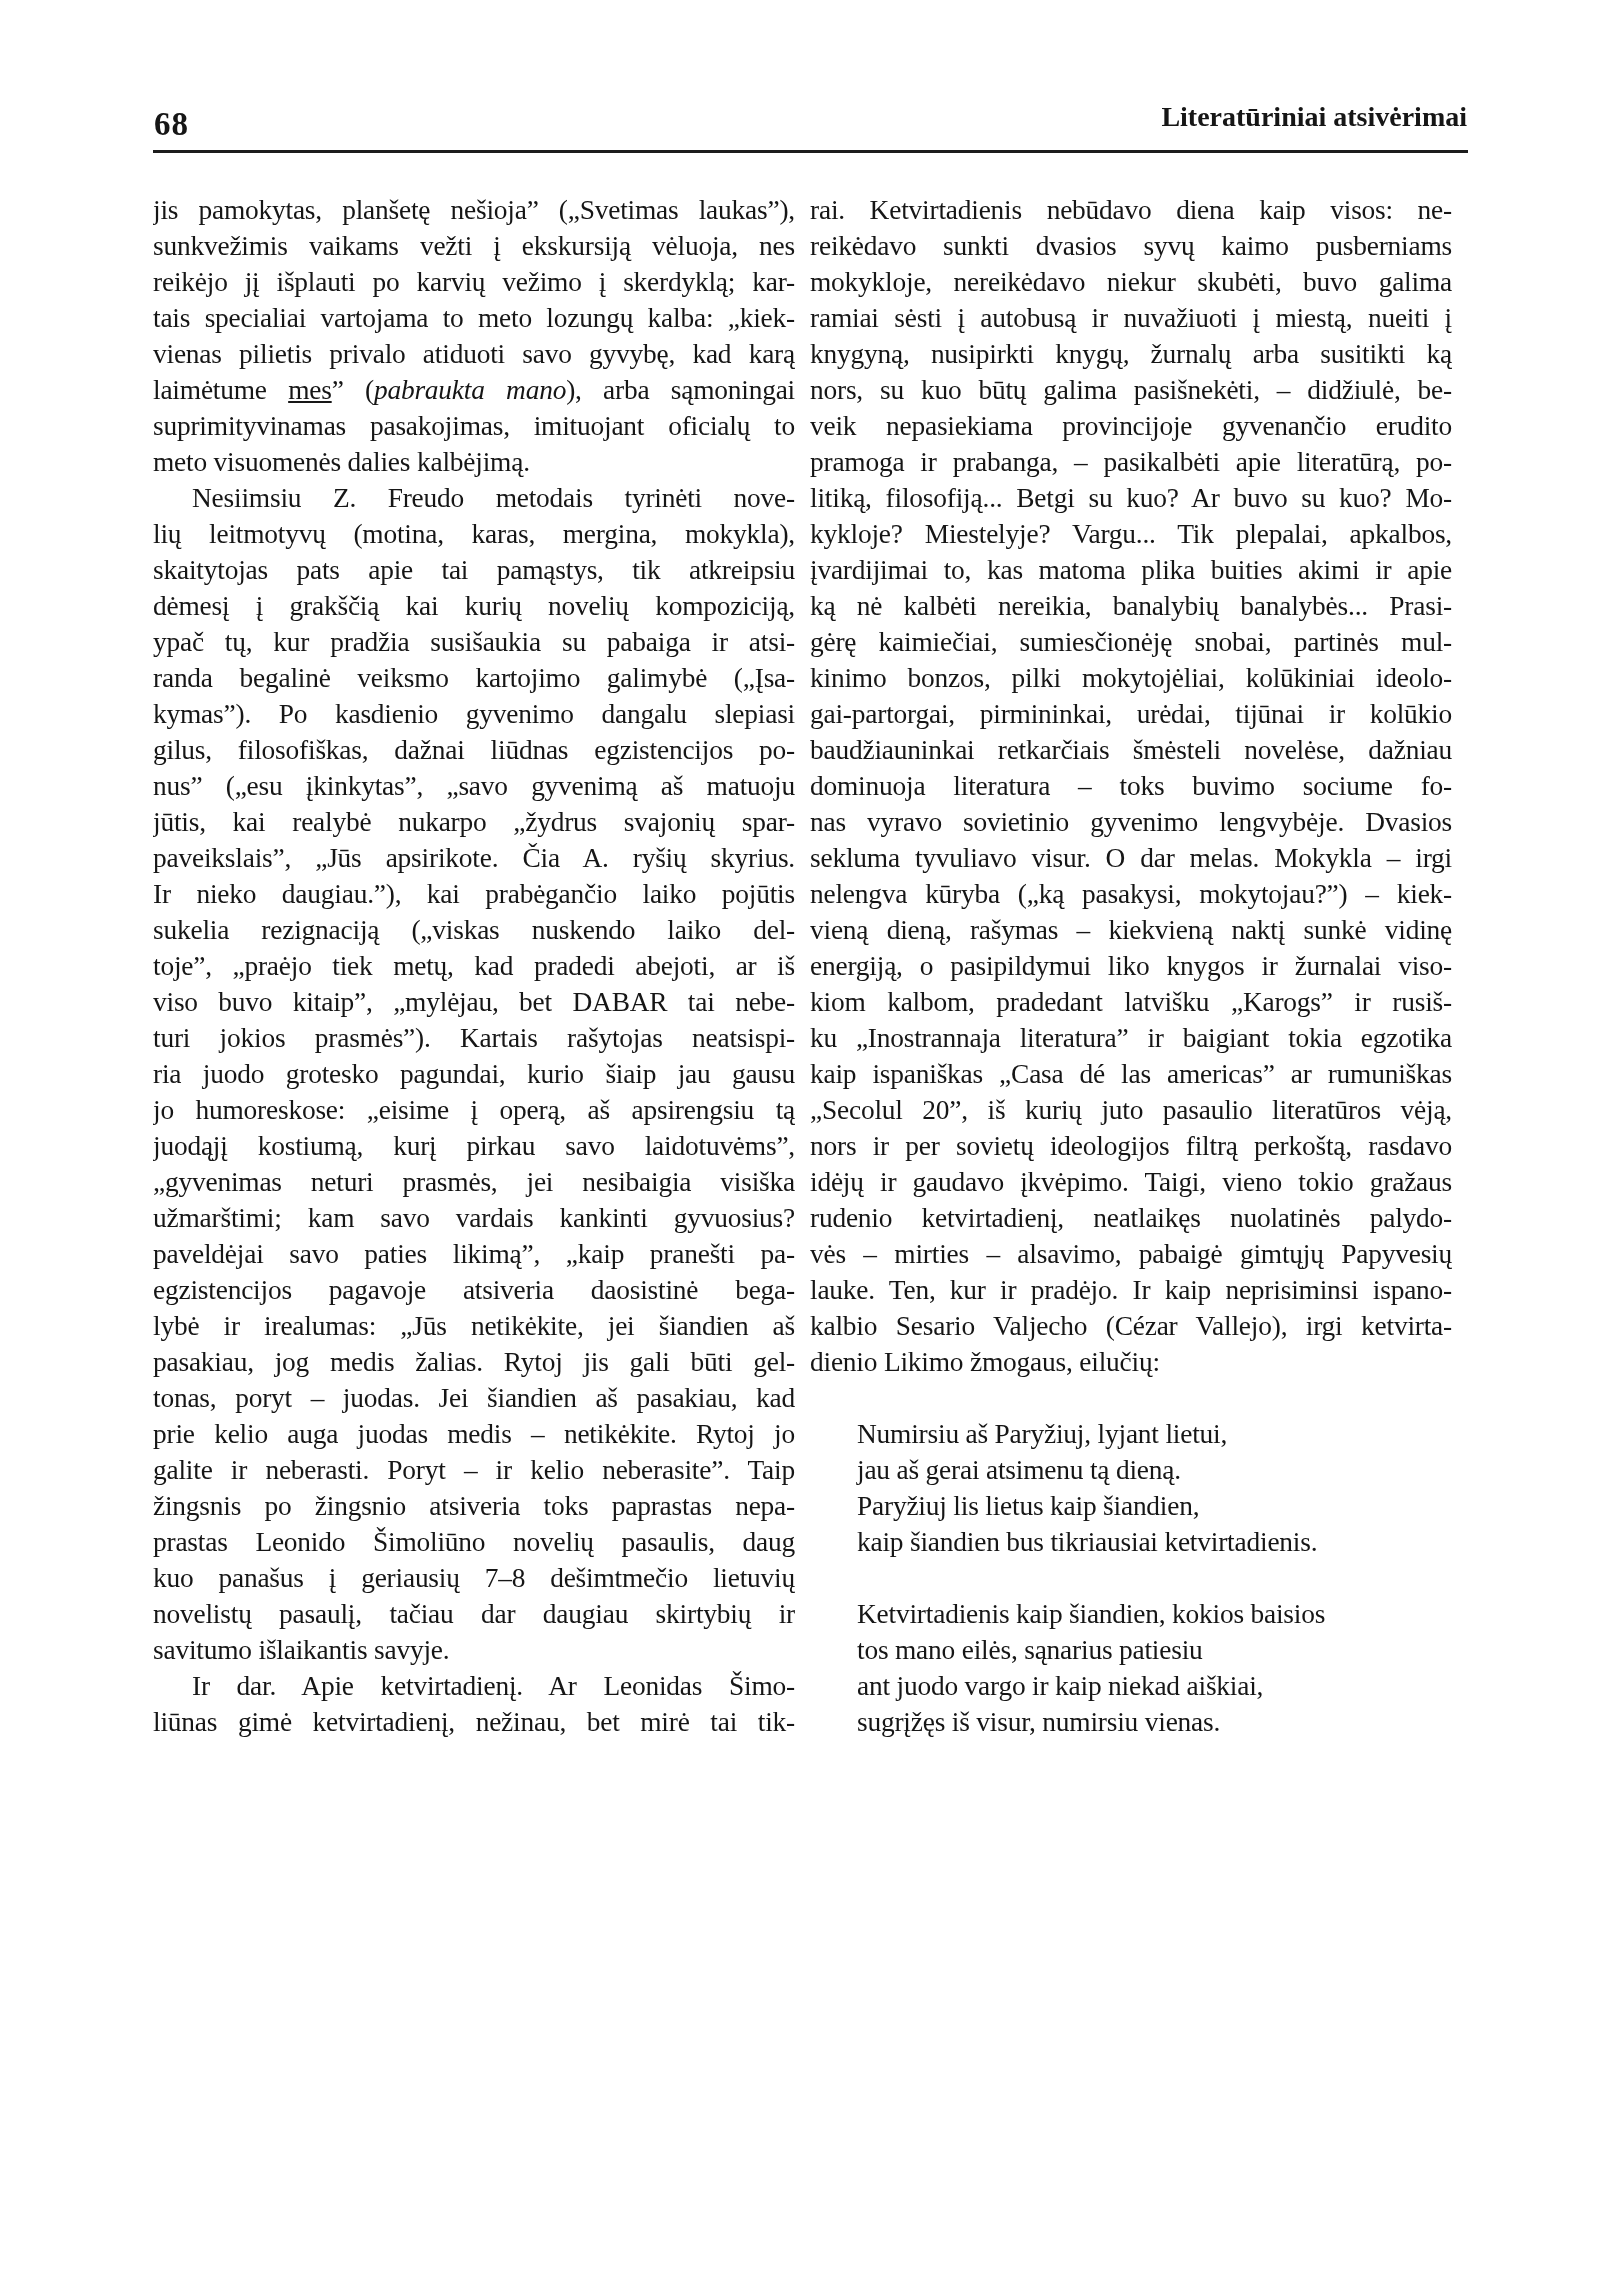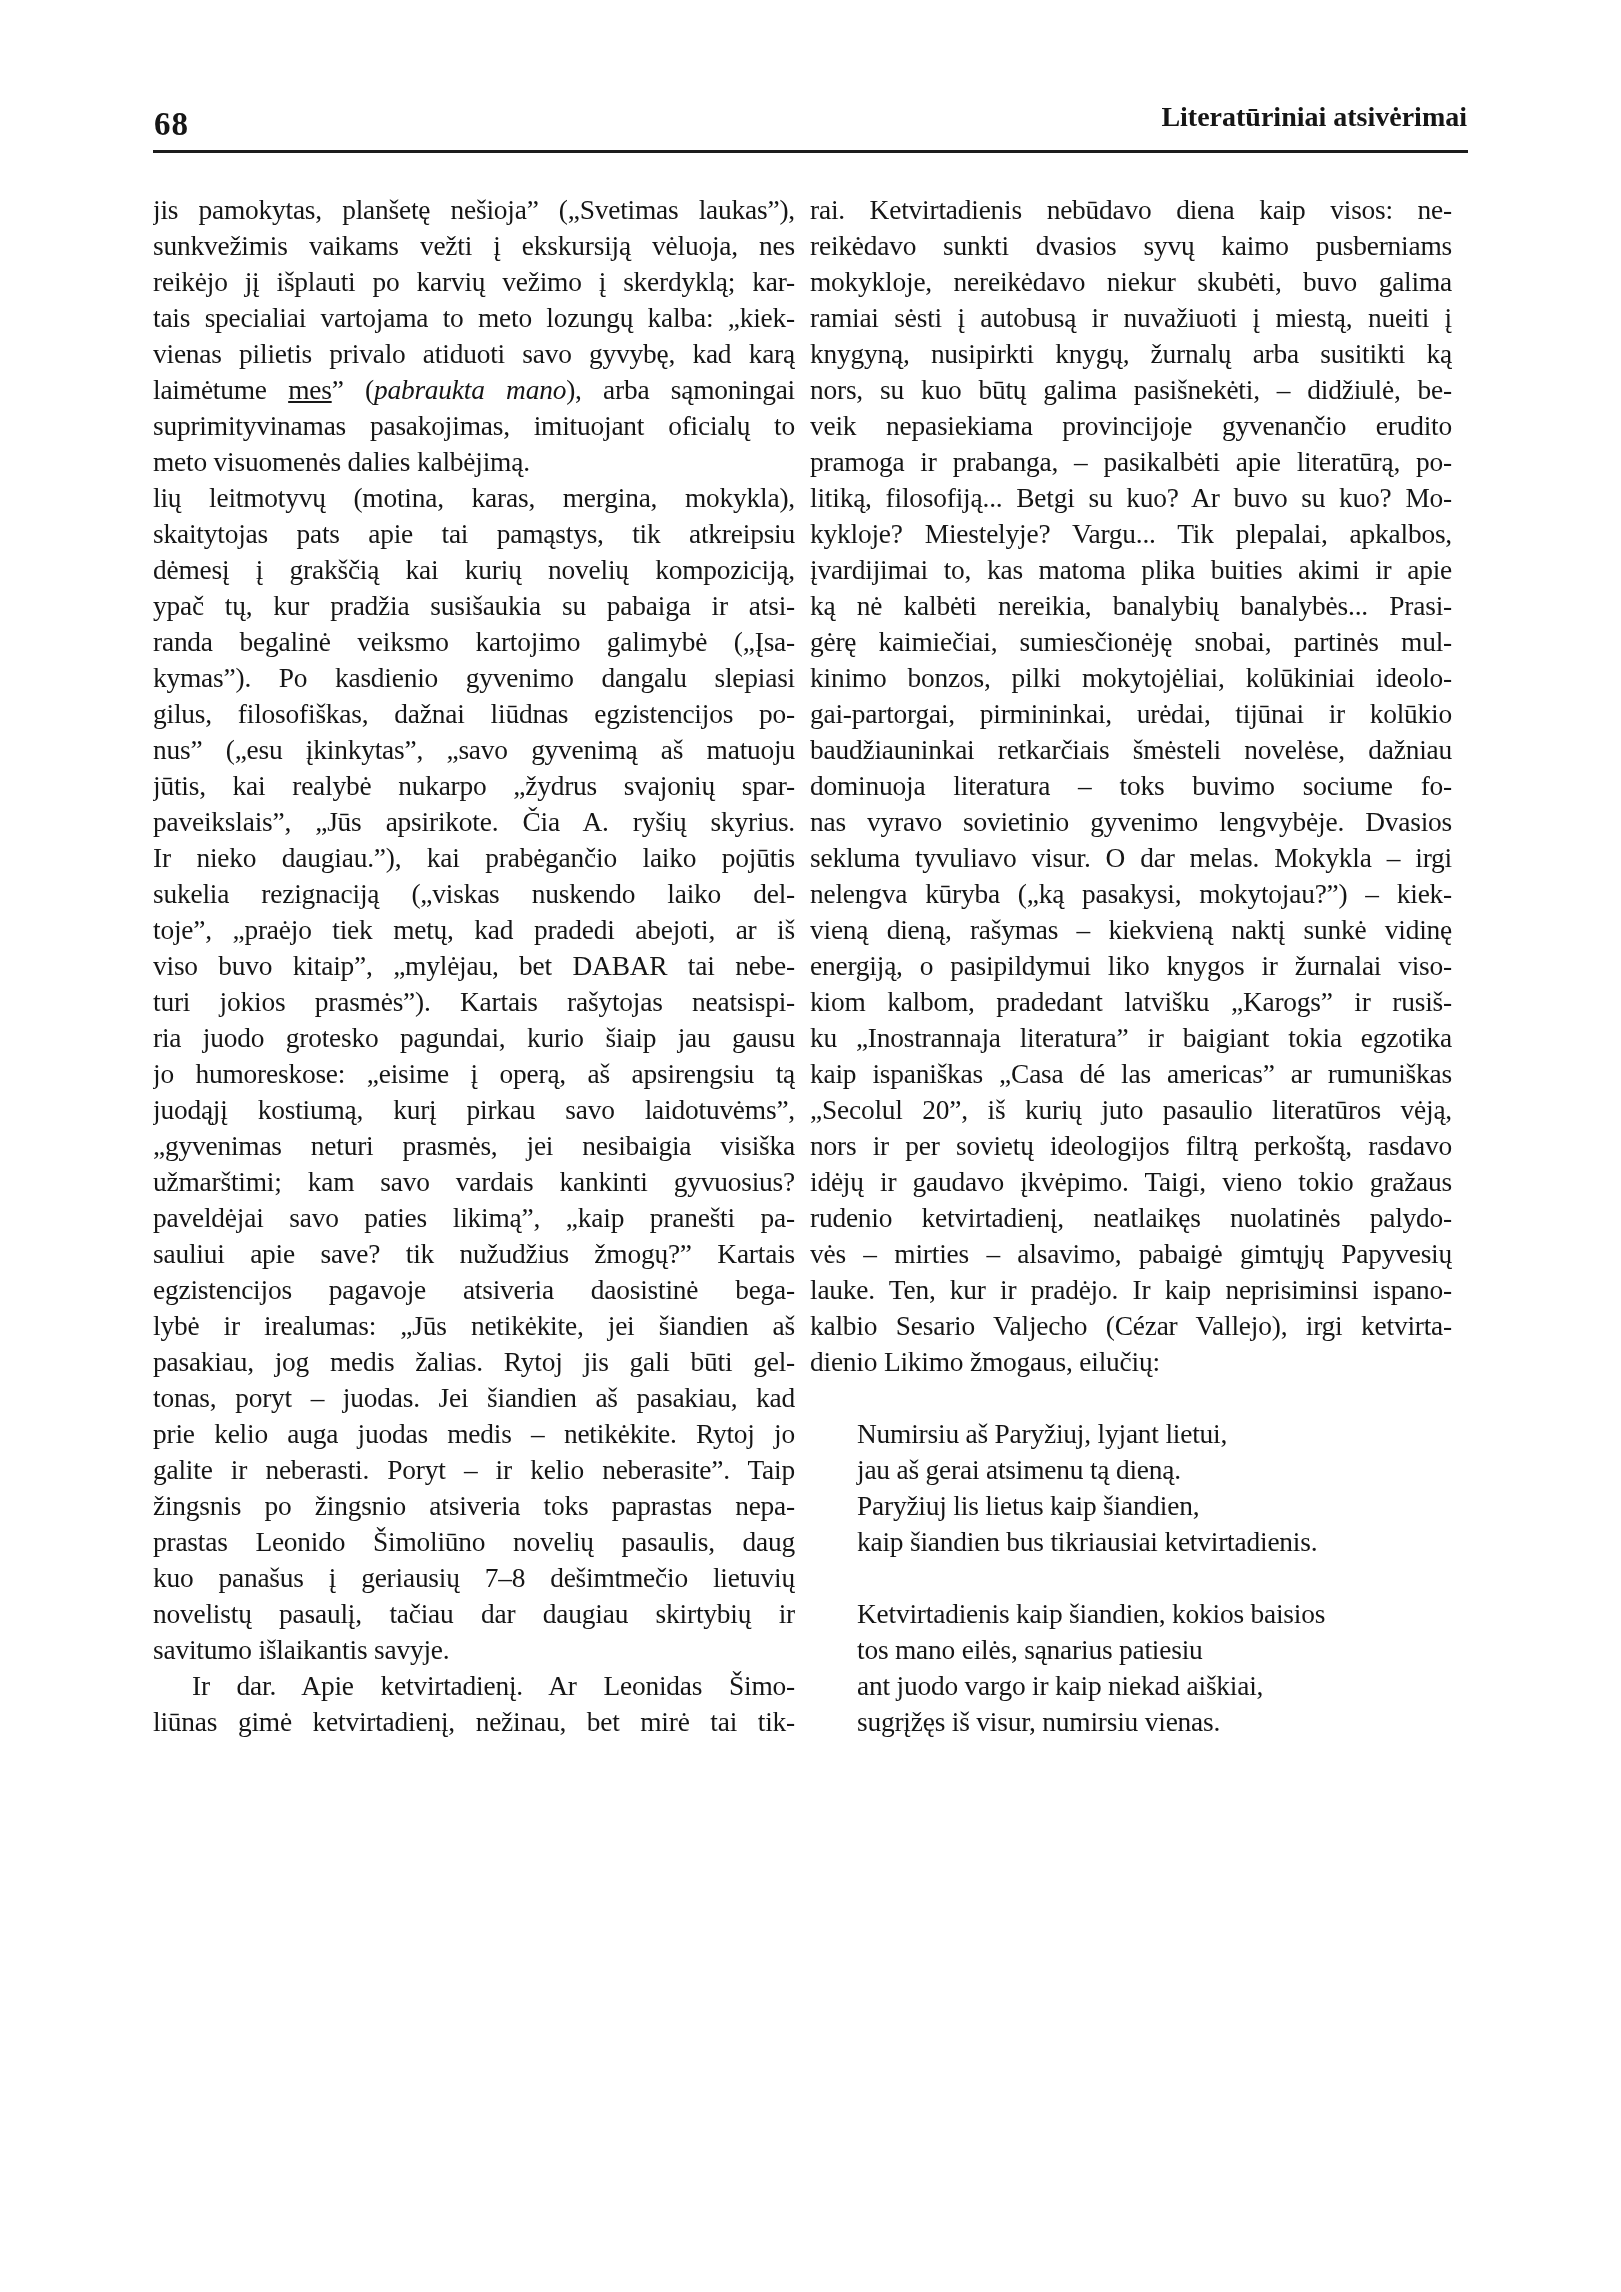--- a/index.html
+++ b/index.html
@@ -51,20 +51,21 @@
   <div class="columns">
     <div class="col">
         <div class="line j">jis pamokytas, planšetę nešioja” („Svetimas laukas”),</div>
         <div class="line j">sunkvežimis vaikams vežti į ekskursiją vėluoja, nes</div>
         <div class="line j">reikėjo jį išplauti po karvių vežimo į skerdyklą; kar-</div>
         <div class="line j">tais specialiai vartojama to meto lozungų kalba: „kiek-</div>
         <div class="line j">vienas pilietis privalo atiduoti savo gyvybę, kad karą</div>
         <div class="line j"><span>laimėtume </span><span class="u">mes</span><span>” (</span><span class="i">pabraukta mano</span><span>), arba sąmoningai</span></div>
         <div class="line j">suprimityvinamas pasakojimas, imituojant oficialų to</div>
         <div class="line">meto visuomenės dalies kalbėjimą.</div>
+        <div class="line j ind">Nesiimsiu Z. Freudo metodais tyrinėti nove-</div>
         <div class="line j">lių leitmotyvų (motina, karas, mergina, mokykla),</div>
         <div class="line j">skaitytojas pats apie tai pamąstys, tik atkreipsiu</div>
         <div class="line j">dėmesį į grakščią kai kurių novelių kompoziciją,</div>
         <div class="line j">ypač tų, kur pradžia susišaukia su pabaiga ir atsi-</div>
         <div class="line j">randa begalinė veiksmo kartojimo galimybė („Įsa-</div>
         <div class="line j">kymas”). Po kasdienio gyvenimo dangalu slepiasi</div>
         <div class="line j">gilus, filosofiškas, dažnai liūdnas egzistencijos po-</div>
         <div class="line j">nus” („esu įkinkytas”, „savo gyvenimą aš matuoju</div>
         <div class="line j">jūtis, kai realybė nukarpo „žydrus svajonių spar-</div>
         <div class="line j">paveikslais”, „Jūs apsirikote. Čia A. ryšių skyrius.</div>
@@ -72,21 +73,20 @@
         <div class="line j">sukelia rezignaciją („viskas nuskendo laiko del-</div>
         <div class="line j">toje”, „praėjo tiek metų, kad pradedi abejoti, ar iš</div>
         <div class="line j">viso buvo kitaip”, „mylėjau, bet DABAR tai nebe-</div>
         <div class="line j">turi jokios prasmės”). Kartais rašytojas neatsispi-</div>
         <div class="line j">ria juodo grotesko pagundai, kurio šiaip jau gausu</div>
         <div class="line j">jo humoreskose: „eisime į operą, aš apsirengsiu tą</div>
         <div class="line j">juodąjį kostiumą, kurį pirkau savo laidotuvėms”,</div>
         <div class="line j">„gyvenimas neturi prasmės, jei nesibaigia visiška</div>
         <div class="line j">užmarštimi; kam savo vardais kankinti gyvuosius?</div>
         <div class="line j">paveldėjai savo paties likimą”, „kaip pranešti pa-</div>
-        <div class="line j">sauliui apie save? tik nužudžius žmogų?” Kartais</div>
         <div class="line j">egzistencijos pagavoje atsiveria daosistinė bega-</div>
         <div class="line j">lybė ir irealumas: „Jūs netikėkite, jei šiandien aš</div>
         <div class="line j">pasakiau, jog medis žalias. Rytoj jis gali būti gel-</div>
         <div class="line j">tonas, poryt – juodas. Jei šiandien aš pasakiau, kad</div>
         <div class="line j">prie kelio auga juodas medis – netikėkite. Rytoj jo</div>
         <div class="line j">galite ir neberasti. Poryt – ir kelio neberasite”. Taip</div>
         <div class="line j">žingsnis po žingsnio atsiveria toks paprastas nepa-</div>
         <div class="line j">prastas Leonido Šimoliūno novelių pasaulis, daug</div>
         <div class="line j">kuo panašus į geriausių 7–8 dešimtmečio lietuvių</div>
         <div class="line j">novelistų pasaulį, tačiau dar daugiau skirtybių ir</div>

